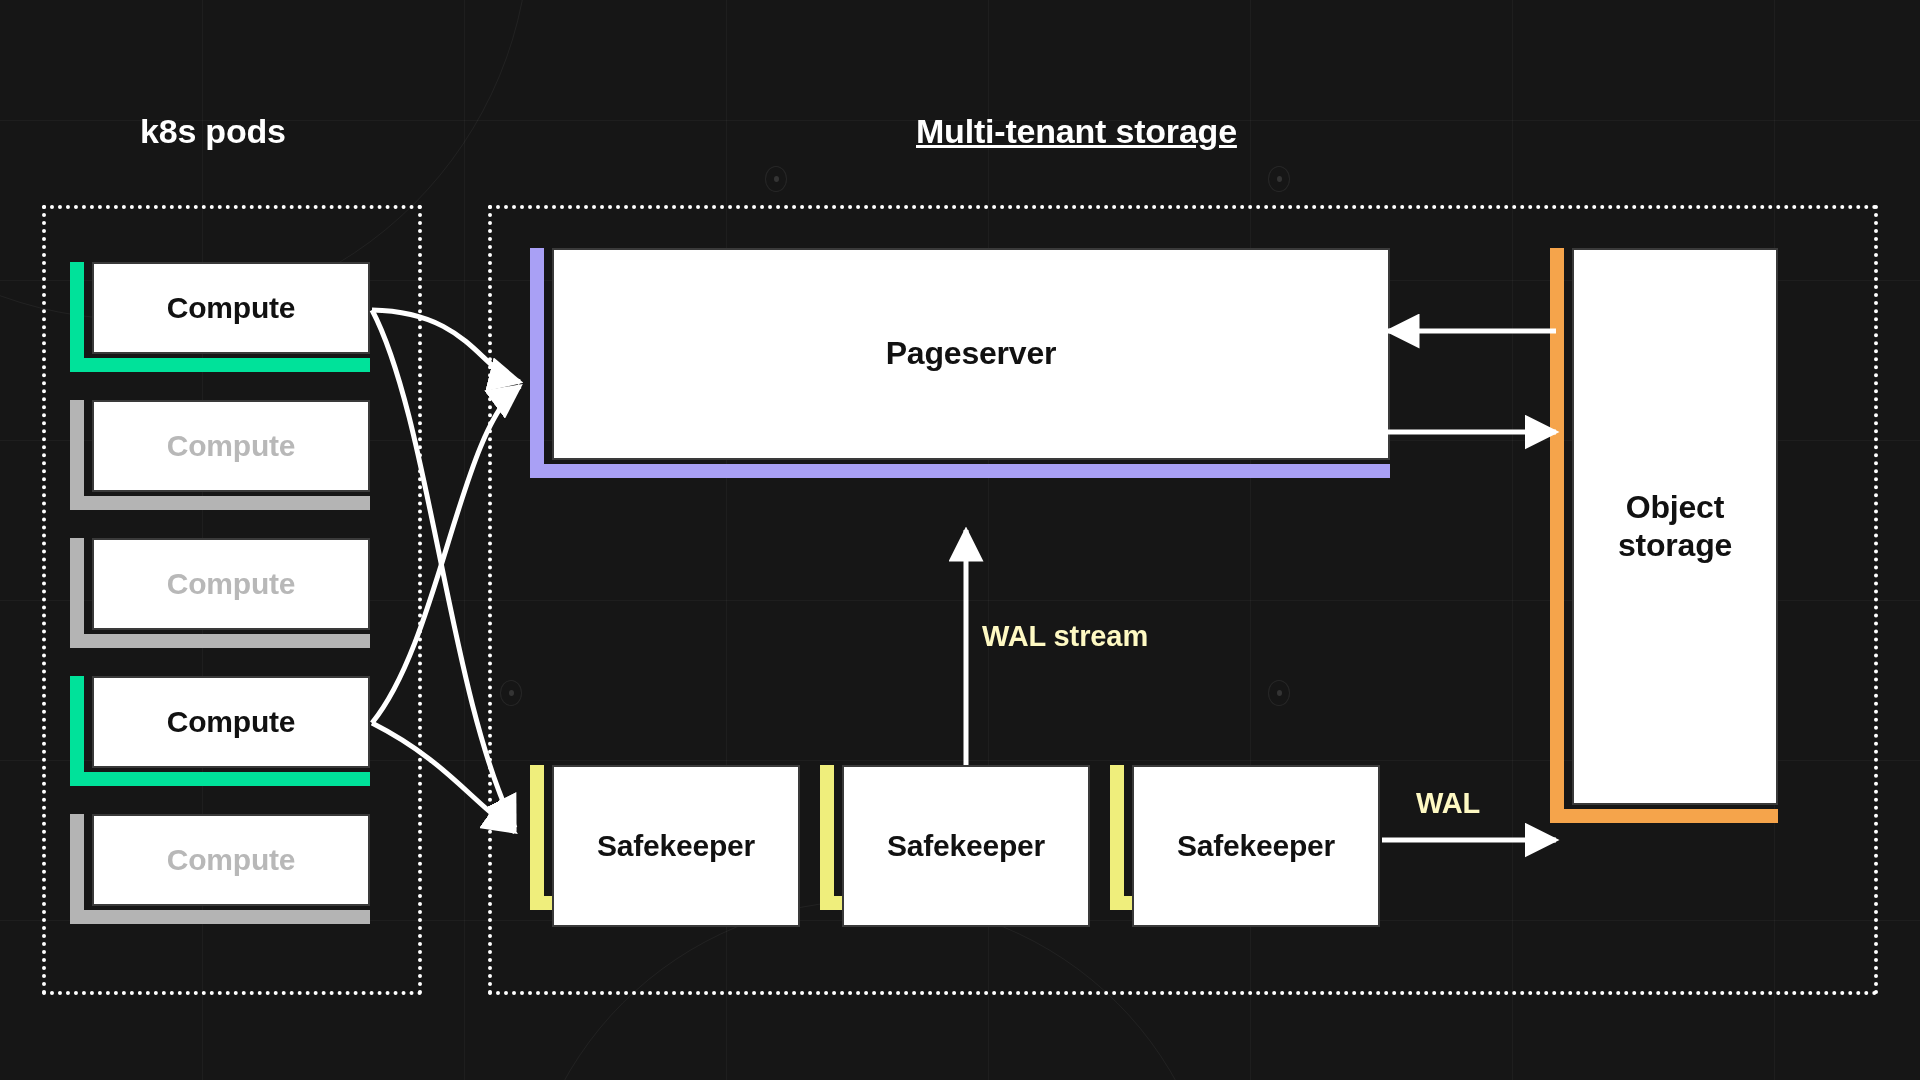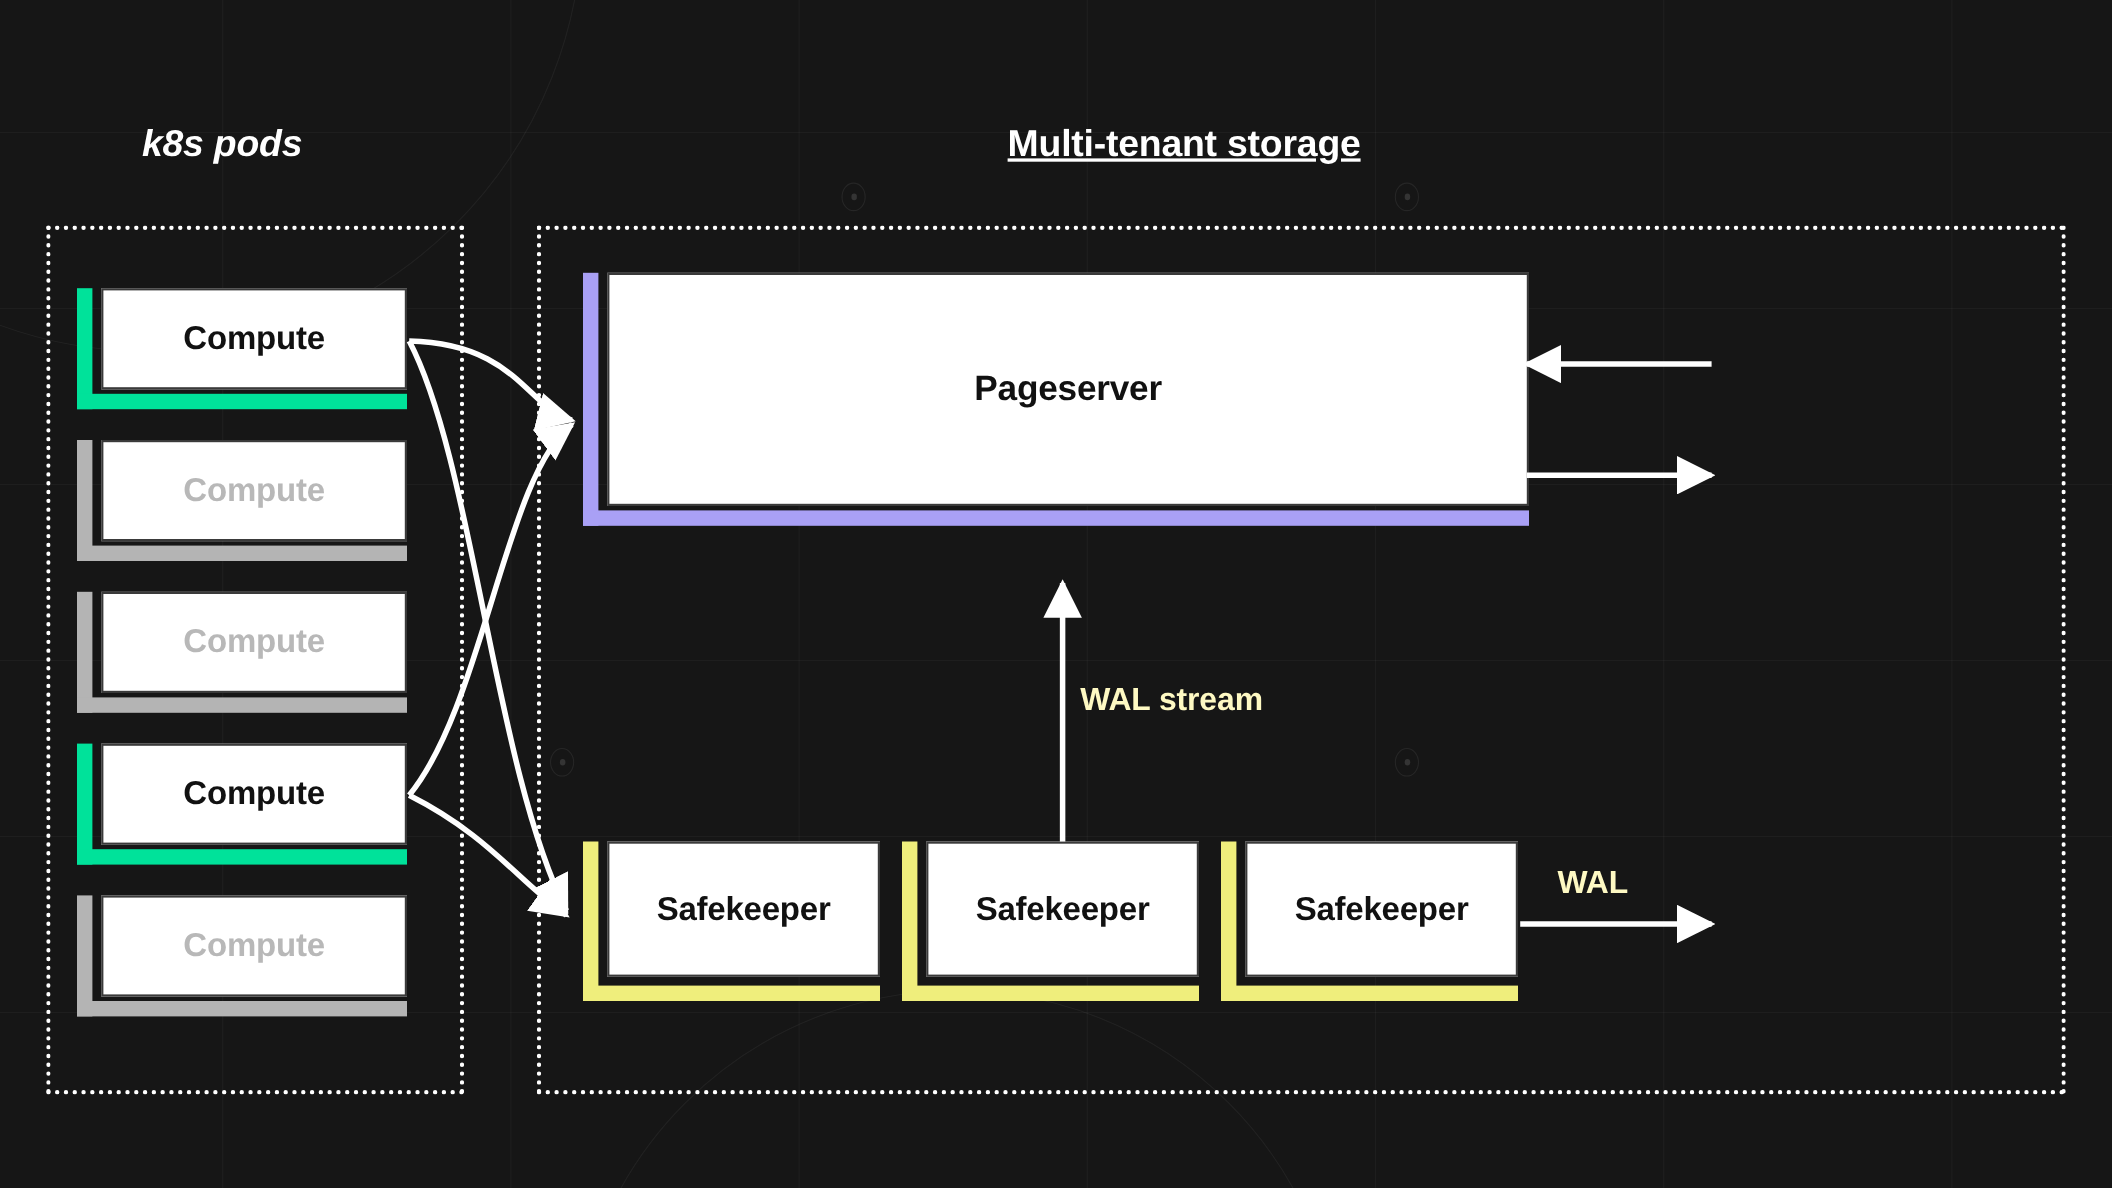--- a/index.html
+++ b/index.html
@@ -83,21 +83,21 @@
   .compute .card .label { font-size:30px; }
   .compute.inactive .card .label { color:#b8b8b8; }
 
   
   .pageserver { width:860px; height:230px; }
   .pageserver .card { left:22px; top:0; width:838px; height:212px; }
   .pageserver .card .label { font-size:32px; font-weight:bold; }
 
   
   .safekeeper { width:270px; height:145px; }
-  .safekeeper .card { left:22px; top:0; width:248px; height:123px; }
+  .safekeeper .card { left:22px; top:0; width:248px; height:162px; }
   .safekeeper .card .label { font-size:30px; }
 
   
   .objstorage { width:228px; height:575px; }
   .objstorage .card { left:22px; top:0; width:206px; height:557px; }
   .objstorage .card .label { font-size:32px; }
 
   
   .edge-label {
     position:absolute; color:#fef9c3;
@@ -114,21 +114,21 @@
 <div id="stage">
 
   <div class="bg-grid"></div>
   <div class="bg-arc" style="left:-260px; top:-470px; width:790px; height:790px;"></div>
   <div class="bg-arc" style="left:520px; top:900px; width:700px; height:700px;"></div>
   <div class="bg-dot" style="left:765px; top:166px;"></div>
   <div class="bg-dot" style="left:1268px; top:166px;"></div>
   <div class="bg-dot" style="left:500px; top:680px;"></div>
   <div class="bg-dot" style="left:1268px; top:680px;"></div>
 
-  <div class="section-title" style="left:129px; top:112px;font-style:italic;">k8s pods</div>
+  <div class="section-title" style="left:140px; top:112px;">k8s pods</div>
   <div class="section-title" style="left:916px; top:112px;text-decoration:underline;">Multi-tenant storage</div>
 
   <div class="group-box" style="left:42px; top:205px; width:380px; height:790px;"></div>
   <div class="group-box" style="left:488px; top:205px; width:1390px; height:790px;"></div>
 
   <div class="node compute" style="left:70px; top:262px;">
     <div class="lshadow">
       <div class="bar-left" style="background:#00e29a;"></div>
       <div class="bar-bottom" style="background:#00e29a;"></div>
     </div>
@@ -210,20 +210,29 @@
   <div class="node safekeeper" style="left:1110px; top:765px;">
     <div class="lshadow">
       <div class="bar-left" style="background:#efee7c;"></div>
       <div class="bar-bottom" style="background:#efee7c;"></div>
     </div>
     <div class="card">
       <span class="label">Safekeeper</span>
     </div>
   </div>
 
+  <div class="node objstorage" style="left:1550px; top:248px;">
+    <div class="lshadow">
+      <div class="bar-left" style="background:#f5a44b;"></div>
+      <div class="bar-bottom" style="background:#f5a44b;"></div>
+    </div>
+    <div class="card">
+      <span class="label"><span>Object</span><br><span>storage</span></span>
+    </div>
+  </div>
 
   <div class="edge-label" style="left:982px; top:620px;">WAL stream</div>
   <div class="edge-label" style="left:1416px; top:787px;">WAL</div>
 
   <svg id="connectors" viewBox="0 0 1920 1080" width="1920" height="1080">
     <defs>
       <marker id="ah" viewBox="0 0 10 10" refX="9" refY="5" markerWidth="7" markerHeight="7" orient="auto-start-reverse">
         <path d="M 0 0 L 10 5 L 0 10 z" fill="#ffffff"></path>
       </marker>
     </defs>

